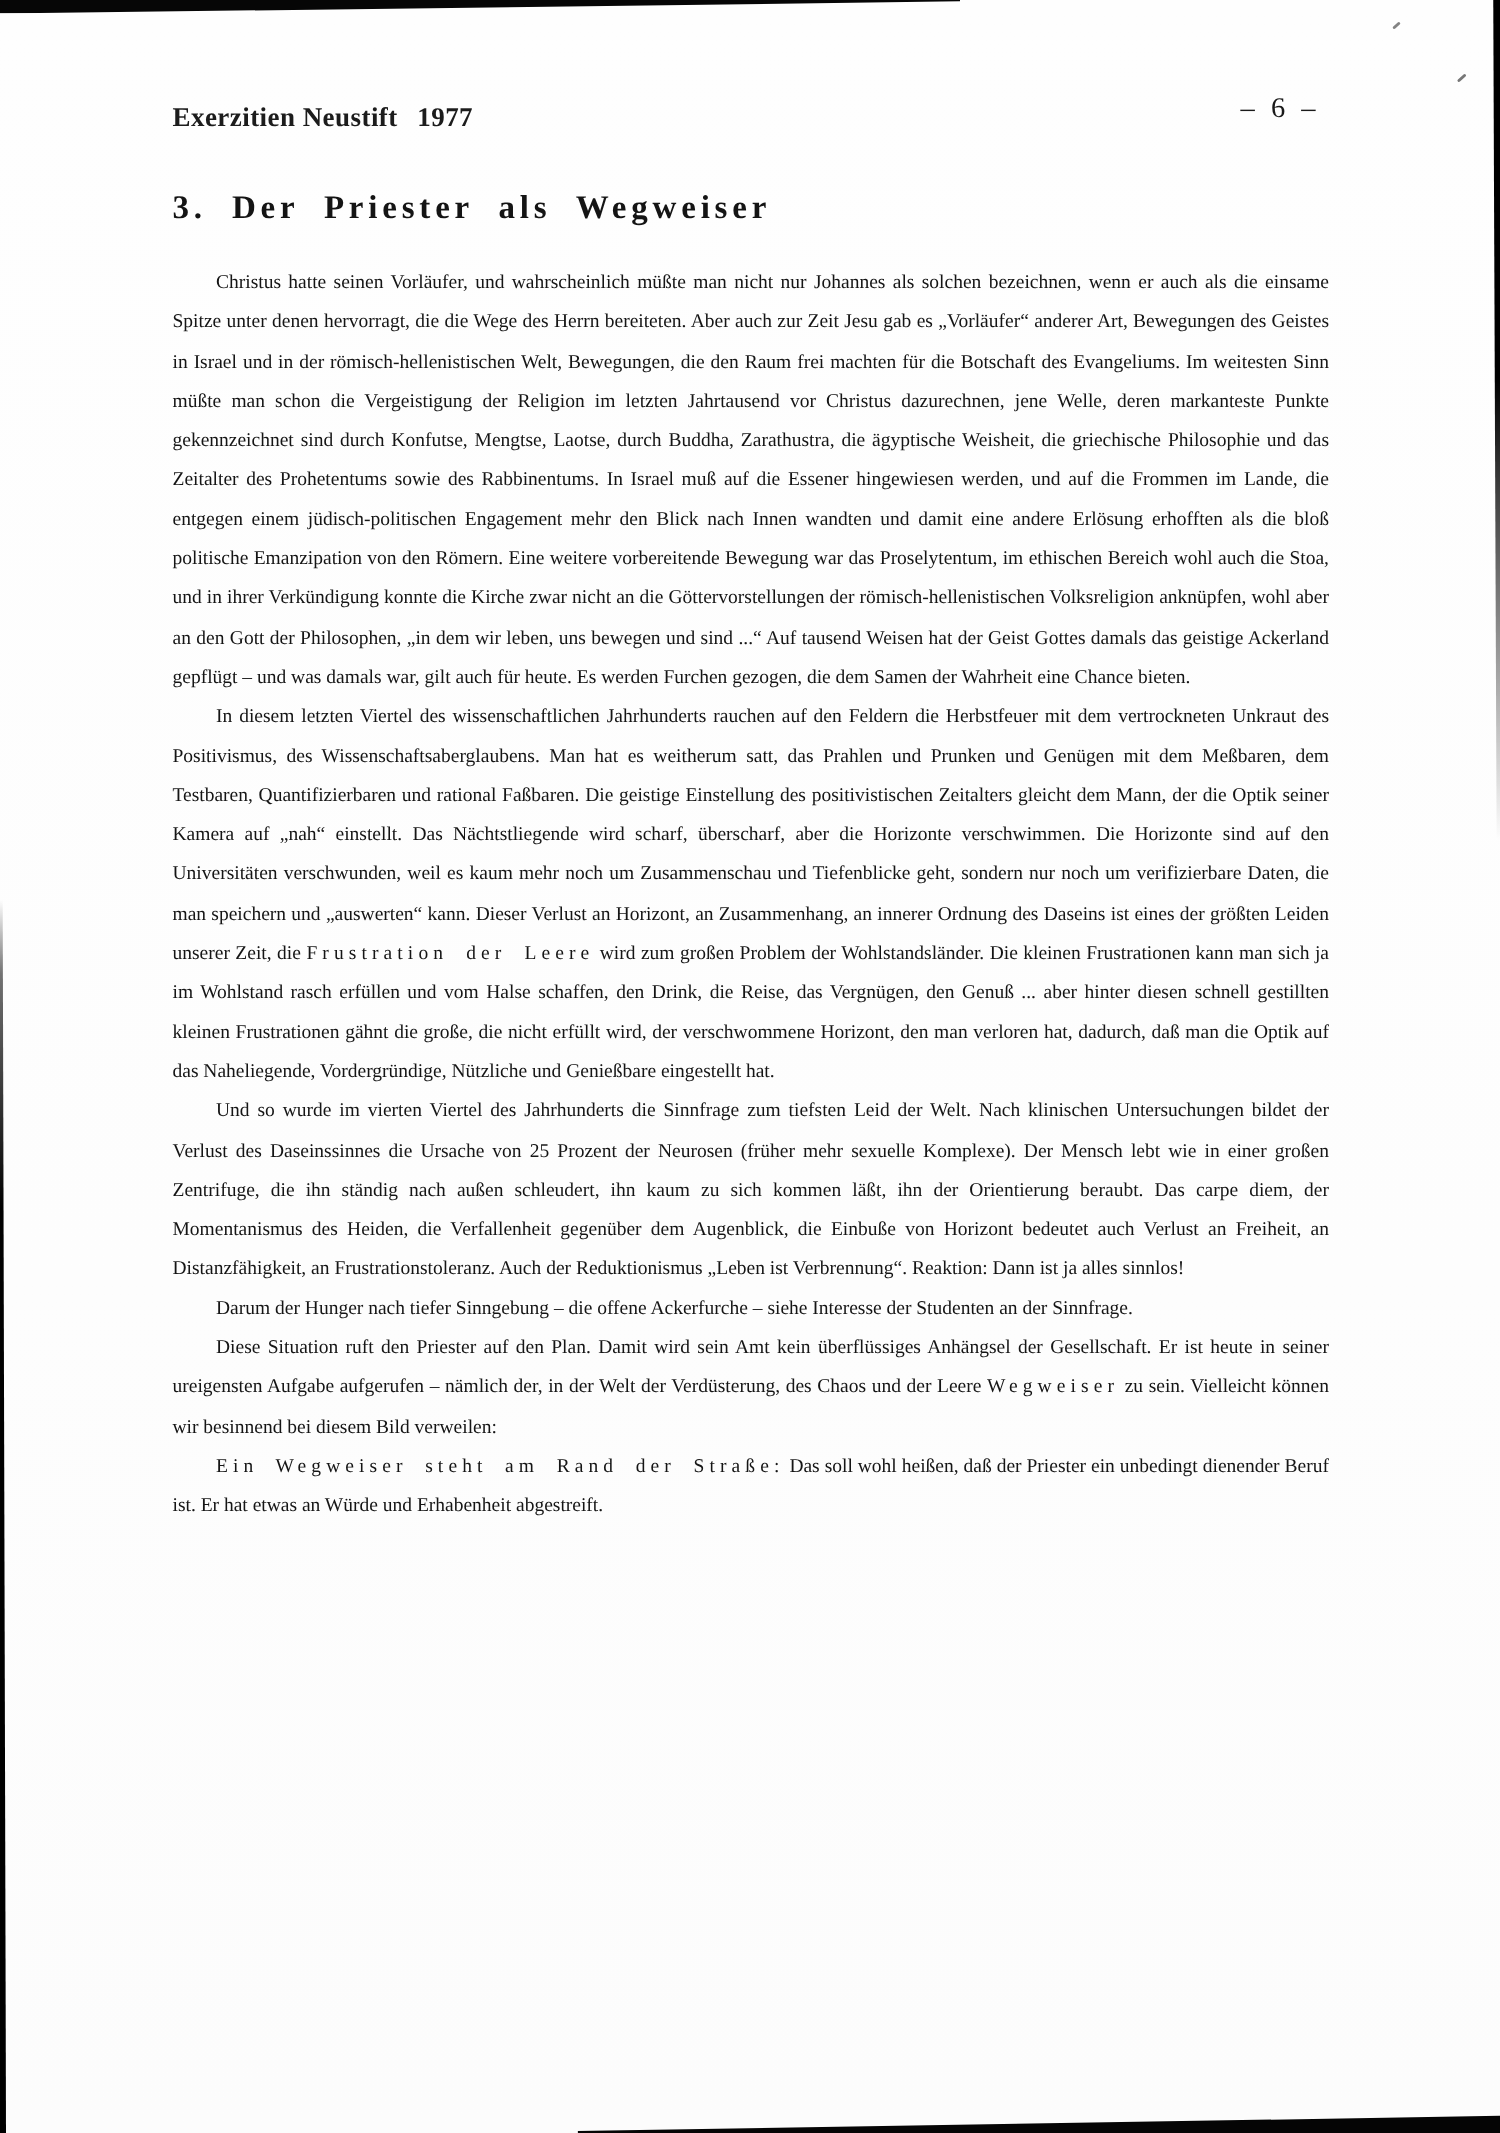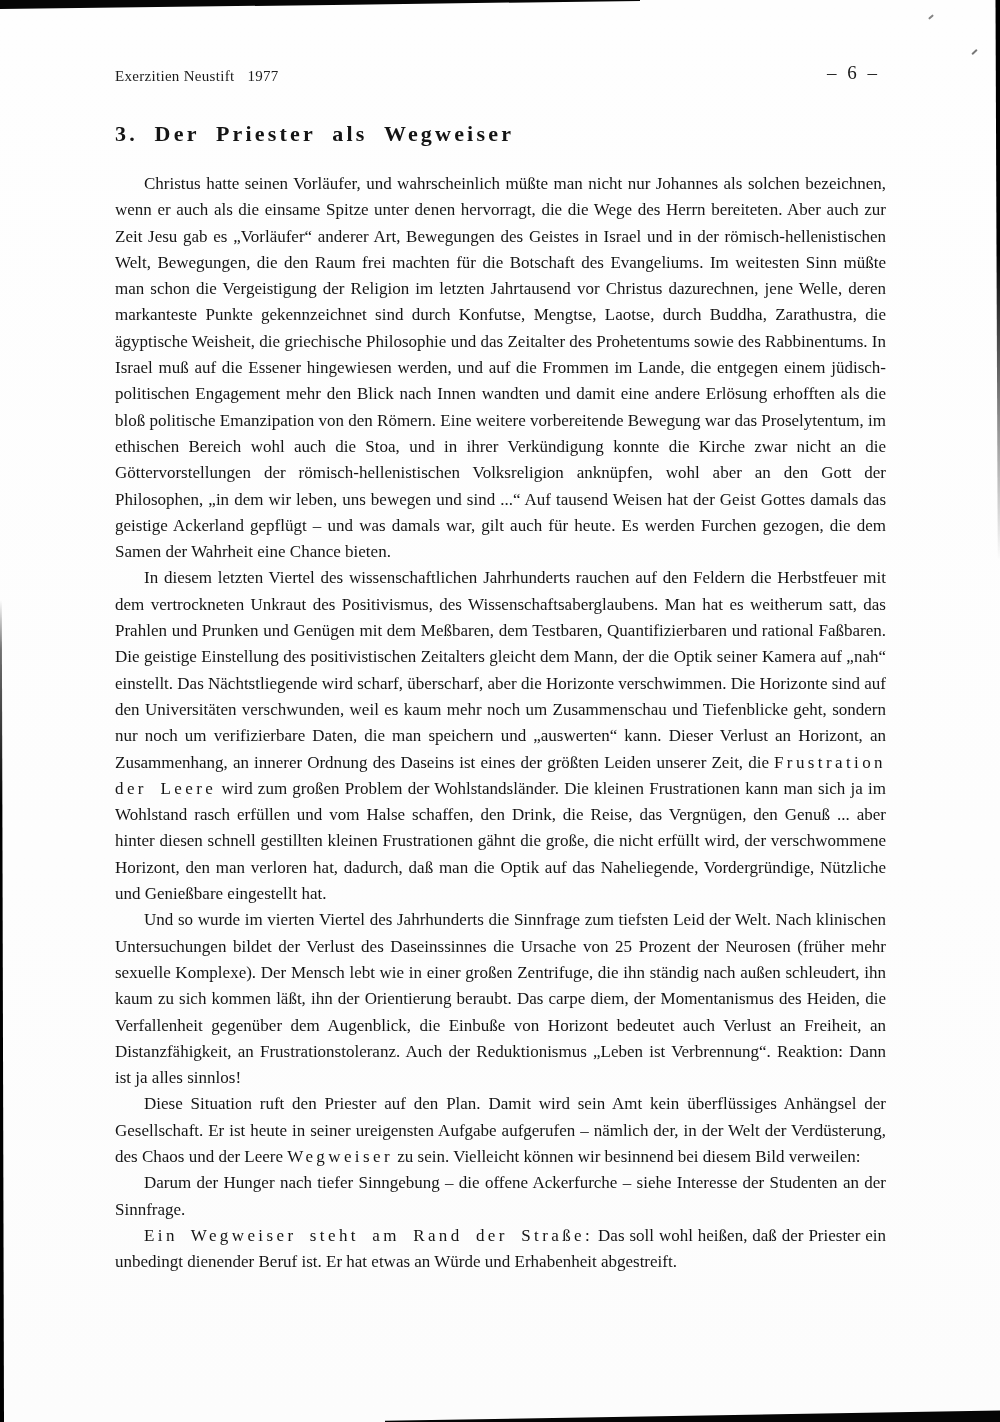--- a/index.html
+++ b/index.html
@@ -19,45 +19,46 @@
     position: absolute;
     left: 115px; top: 62px;
     width: 771px;
   }
   .running-header {
     display: flex;
     justify-content: space-between;
     align-items: flex-start;
   }
   .header-left {
-    font-size: 15px;
+    font-size: 18px;
     letter-spacing: 0.3px;
     color: #1c1c1c;
     padding-top: 6px;
+    font-weight: bold;
   }
   .header-left .year { margin-left: 13px; }
   .header-right {
     font-size: 19px;
     letter-spacing: 3px;
     color: #1a1a1a;
     padding-right: 6px;
     white-space: nowrap;
   }
   .doc-title {
     margin: 36px 0 0 0;
     font-size: 22px;
     font-weight: 700;
     letter-spacing: 3.2px;
     word-spacing: 8px;
     color: #141414;
     white-space: nowrap;
   }
   .doc-body {
     margin-top: 24px;
-    font-size: 17px;
+    font-size: 13px;
     line-height: 26.3px;
     text-align: justify;
     color: #151515;
   }
   .doc-body p {
     margin: 0;
     text-indent: 29px;
   }
   .sperr {
     letter-spacing: 3.4px;
@@ -105,22 +106,22 @@
       </div>
       <div class="header-right">– 6 –</div>
     </div>
 
     <h1 class="doc-title">3. Der Priester als Wegweiser</h1>
 
     <div class="doc-body">
         <p><span>Christus hatte seinen Vorläufer, und wahrscheinlich müßte man nicht nur Johannes als solchen bezeichnen, wenn er auch als die einsame Spitze unter denen hervorragt, die die Wege des Herrn bereiteten. Aber auch zur Zeit Jesu gab es „Vorläufer“ anderer Art, Bewegungen des Geistes in Israel und in der römisch-hellenistischen Welt, Bewegungen, die den Raum frei machten für die Botschaft des Evangeliums. Im weitesten Sinn müßte man schon die Vergeistigung der Religion im letzten Jahrtausend vor Christus dazurechnen, jene Welle, deren markanteste Punkte gekennzeichnet sind durch Konfutse, Mengtse, Laotse, durch Buddha, Zarathustra, die ägyptische Weisheit, die griechische Philosophie und das Zeitalter des Prohetentums sowie des Rabbinentums. In Israel muß auf die Essener hingewiesen werden, und auf die Frommen im Lande, die entgegen einem jüdisch-politischen Engagement mehr den Blick nach Innen wandten und damit eine andere Erlösung erhofften als die bloß politische Emanzipation von den Römern. Eine weitere vorbereitende Bewegung war das Proselytentum, im ethischen Bereich wohl auch die Stoa, und in ihrer Verkündigung konnte die Kirche zwar nicht an die Göttervorstellungen der römisch-hellenistischen Volksreligion anknüpfen, wohl aber an den Gott der Philosophen, „in dem wir leben, uns bewegen und sind ...“ Auf tausend Weisen hat der Geist Gottes damals das geistige Ackerland gepflügt – und was damals war, gilt auch für heute. Es werden Furchen gezogen, die dem Samen der Wahrheit eine Chance bieten.</span></p>
         <p><span>In diesem letzten Viertel des wissenschaftlichen Jahrhunderts rauchen auf den Feldern die Herbstfeuer mit dem vertrockneten Unkraut des Positivismus, des Wissenschaftsaberglaubens. Man hat es weitherum satt, das Prahlen und Prunken und Genügen mit dem Meßbaren, dem Testbaren, Quantifizierbaren und rational Faßbaren. Die geistige Einstellung des positivistischen Zeitalters gleicht dem Mann, der die Optik seiner Kamera auf „nah“ einstellt. Das Nächtstliegende wird scharf, überscharf, aber die Horizonte verschwimmen. Die Horizonte sind auf den Universitäten verschwunden, weil es kaum mehr noch um Zusammenschau und Tiefenblicke geht, sondern nur noch um verifizierbare Daten, die man speichern und „auswerten“ kann. Dieser Verlust an Horizont, an Zusammenhang, an innerer Ordnung des Daseins ist eines der größten Leiden unserer Zeit, die </span><span class="sperr">Frustration der Leere</span><span> wird zum großen Problem der Wohlstandsländer. Die kleinen Frustrationen kann man sich ja im Wohlstand rasch erfüllen und vom Halse schaffen, den Drink, die Reise, das Vergnügen, den Genuß ... aber hinter diesen schnell gestillten kleinen Frustrationen gähnt die große, die nicht erfüllt wird, der verschwommene Horizont, den man verloren hat, dadurch, daß man die Optik auf das Naheliegende, Vordergründige, Nützliche und Genießbare eingestellt hat.</span></p>
         <p><span>Und so wurde im vierten Viertel des Jahrhunderts die Sinnfrage zum tiefsten Leid der Welt. Nach klinischen Untersuchungen bildet der Verlust des Daseinssinnes die Ursache von 25 Prozent der Neurosen (früher mehr sexuelle Komplexe). Der Mensch lebt wie in einer großen Zentrifuge, die ihn ständig nach außen schleudert, ihn kaum zu sich kommen läßt, ihn der Orientierung beraubt. Das carpe diem, der Momentanismus des Heiden, die Verfallenheit gegenüber dem Augenblick, die Einbuße von Horizont bedeutet auch Verlust an Freiheit, an Distanzfähigkeit, an Frustrationstoleranz. Auch der Reduktionismus „Leben ist Verbrennung“. Reaktion: Dann ist ja alles sinnlos!</span></p>
+        <p><span>Darum der Hunger nach tiefer Sinngebung – die offene Ackerfurche – siehe Interesse der Studenten an der Sinnfrage.</span></p>
         <p><span>Diese Situation ruft den Priester auf den Plan. Damit wird sein Amt kein überflüssiges Anhängsel der Gesellschaft. Er ist heute in seiner ureigensten Aufgabe aufgerufen – nämlich der, in der Welt der Verdüsterung, des Chaos und der Leere </span><span class="sperr">Wegweiser</span><span> zu sein. Vielleicht können wir besinnend bei diesem Bild verweilen:</span></p>
-        <p><span>Darum der Hunger nach tiefer Sinngebung – die offene Ackerfurche – siehe Interesse der Studenten an der Sinnfrage.</span></p>
         <p><span class="sperr">Ein Wegweiser steht am Rand der Straße:</span><span> Das soll wohl heißen, daß der Priester ein unbedingt dienender Beruf ist. Er hat etwas an Würde und Erhabenheit abgestreift.</span></p>
       </div>
 
   </div>
 
   <div class="edge-top"></div>
   <div class="edge-right"></div>
   <div class="edge-left"></div>
   <div class="edge-bottom"></div>
   <div class="speck speck-1"></div>

